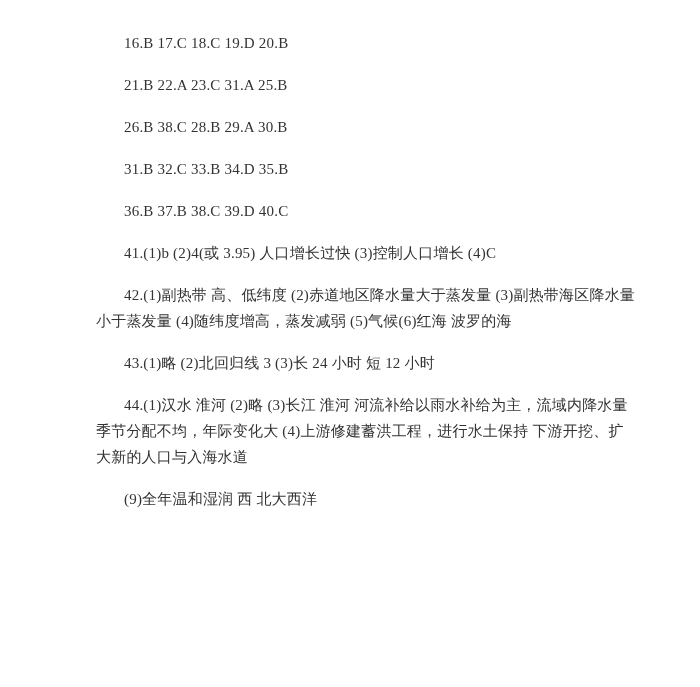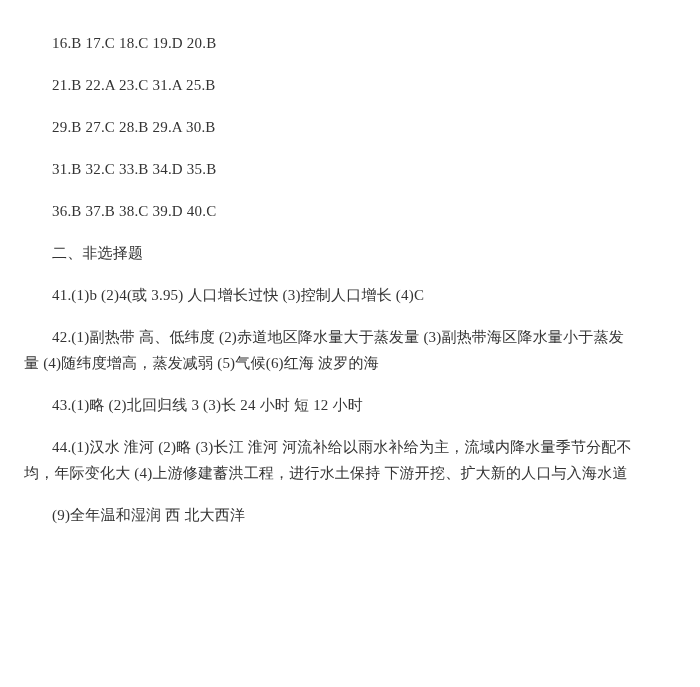--- a/index.html
+++ b/index.html
@@ -11,21 +11,21 @@
     height: 687px;
     background: #ffffff;
     overflow: hidden;
     font-family: "Liberation Serif", "DejaVu Serif", serif;
     color: #333333;
   }
   .page {
     box-sizing: border-box;
     width: 700px;
     height: 535px;
-    padding: 30px 62px 0 24px;
+    padding: 30px 62px 0 96px;
     background: #ffffff;
   }
   .page p {
     margin: 0 0 16px 0;
     font-size: 15px;
     line-height: 26px;
     text-indent: 28px;
     letter-spacing: 0.2px;
     word-break: break-all;
     text-align: left;
@@ -33,24 +33,23 @@
   .section-heading {
     letter-spacing: 1px;
   }
 </style>
 </head>
 <body>
 
 <div class="page">
   <p class="mc-row">16.B 17.C 18.C 19.D 20.B</p>
   <p class="mc-row">21.B 22.A 23.C 31.A 25.B</p>
-  <p class="mc-row">29.B 27.C 28.B 29.A 30.B</p>
+  <p class="mc-row">26.B 38.C 28.B 29.A 30.B</p>
   <p class="mc-row">31.B 32.C 33.B 34.D 35.B</p>
   <p class="mc-row">36.B 37.B 38.C 39.D 40.C</p>
 
-  <p class="section-heading">二、非选择题</p>
 
   <p class="answer-para">41.(1)b (2)4(或 3.95) 人口增长过快 (3)控制人口增长 (4)C</p>
   <p class="answer-para">42.(1)副热带 高、低纬度 (2)赤道地区降水量大于蒸发量 (3)副热带海区降水量小于蒸发量 (4)随纬度增高，蒸发减弱 (5)气候(6)红海 波罗的海</p>
   <p class="answer-para">43.(1)略 (2)北回归线 3 (3)长 24 小时 短 12 小时</p>
   <p class="answer-para">44.(1)汉水 淮河 (2)略 (3)长江 淮河 河流补给以雨水补给为主，流域内降水量季节分配不均，年际变化大 (4)上游修建蓄洪工程，进行水土保持 下游开挖、扩大新的人口与入海水道</p>
   <p class="answer-para">(9)全年温和湿润 西 北大西洋</p>
 </div>
 
 </body></html>

